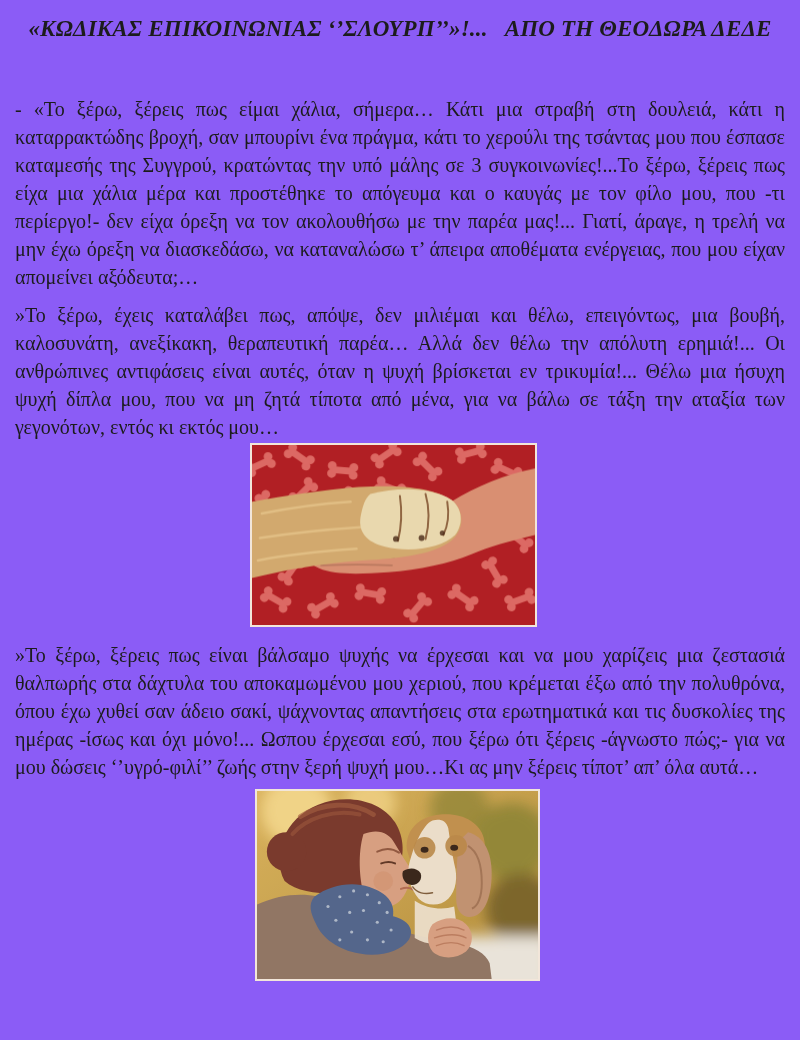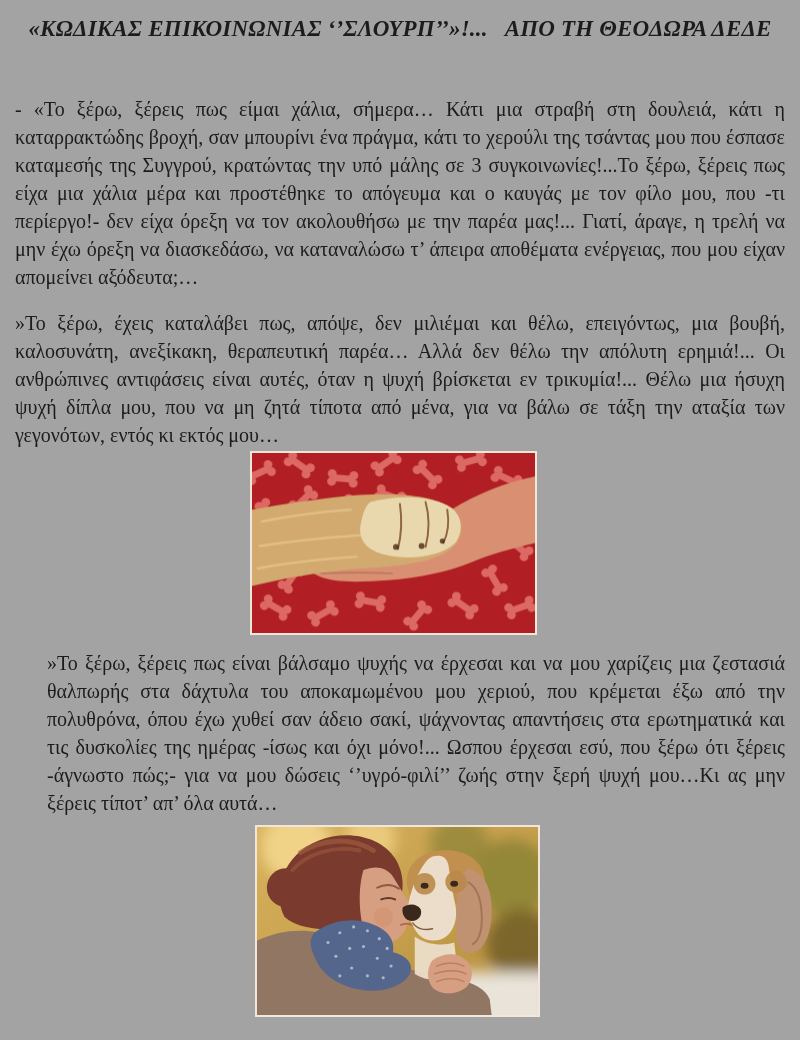--- a/index.html
+++ b/index.html
@@ -1,21 +1,21 @@
 <!DOCTYPE html>
 <html lang="el" style="--text-color: #1c1c1c; --photo-border: #f2e6da; --photo1-bg: #b11f24; --photo1-bone: #e0716a; --photo1-fur: #d2a96e; --photo1-fur-light: #e8c88e; --photo1-toes: #e9d8ae; --photo1-skin: #d98f72; --photo1-skin-line: #b5765c; --photo1-toe-line: #7a4a28; --photo1-claw: #4a2a18; --photo2-gold-1: #d9b45f; --photo2-gold-2: #b18d3c; --photo2-light: #f2d78c; --photo2-olive: #8f8638; --photo2-dark-olive: #77642c; --photo2-corner: #eae8e3; --photo2-hair: #74352c; --photo2-hair-light: #a05a40; --photo2-skin: #d7a085; --photo2-scarf: #4c6390; --photo2-scarf-dot: #c3cfdf; --photo2-jacket: #8d7466; --photo2-dog-tan: #c0904f; --photo2-dog-patch: #b8884a; --photo2-dog-white: #ece2d2; --photo2-dog-ear: #c09274; --photo2-dog-dark: #31211a;"><head>
 <meta charset="utf-8">
 <style>
   html,body{margin:0;padding:0;background:#ffffff;}
   .page{
     position:relative;
     width:800px;height:1040px;
     box-sizing:border-box;
     padding:0 15px;
-    background:#a3a3a3;
+    background:#8b5cf6;
     font-family:"Liberation Serif","DejaVu Serif",serif;
     color:var(--text-color,#1c1c1c);
     overflow:hidden;
   }
   .doc-title{
     margin:0;
     padding-top:14px;
     font-size:23px;
     line-height:30px;
     font-weight:bold;
@@ -24,22 +24,22 @@
     white-space:pre;
     letter-spacing:.2px;
   }
   .para{
     margin:0;
     font-size:20px;
     line-height:28px;
     text-align:justify;
   }
   .para.p1{margin-top:51px;}
-  .para.p2{margin-top:18px;}
-  .para.p3{margin-top:14px;margin-left:32px;}
+  .para.p2{margin-top:10px;}
+  .para.p3{margin-top:14px;}
   figure{margin:0;padding:0;}
   .photo{
     display:block;
     box-sizing:border-box;
     border:2px solid var(--photo-border,#f2e6da);
     background:#fff;
   }
   .photo-paw{
     margin:2px 0 0 235px;
     width:287px;height:184px;

